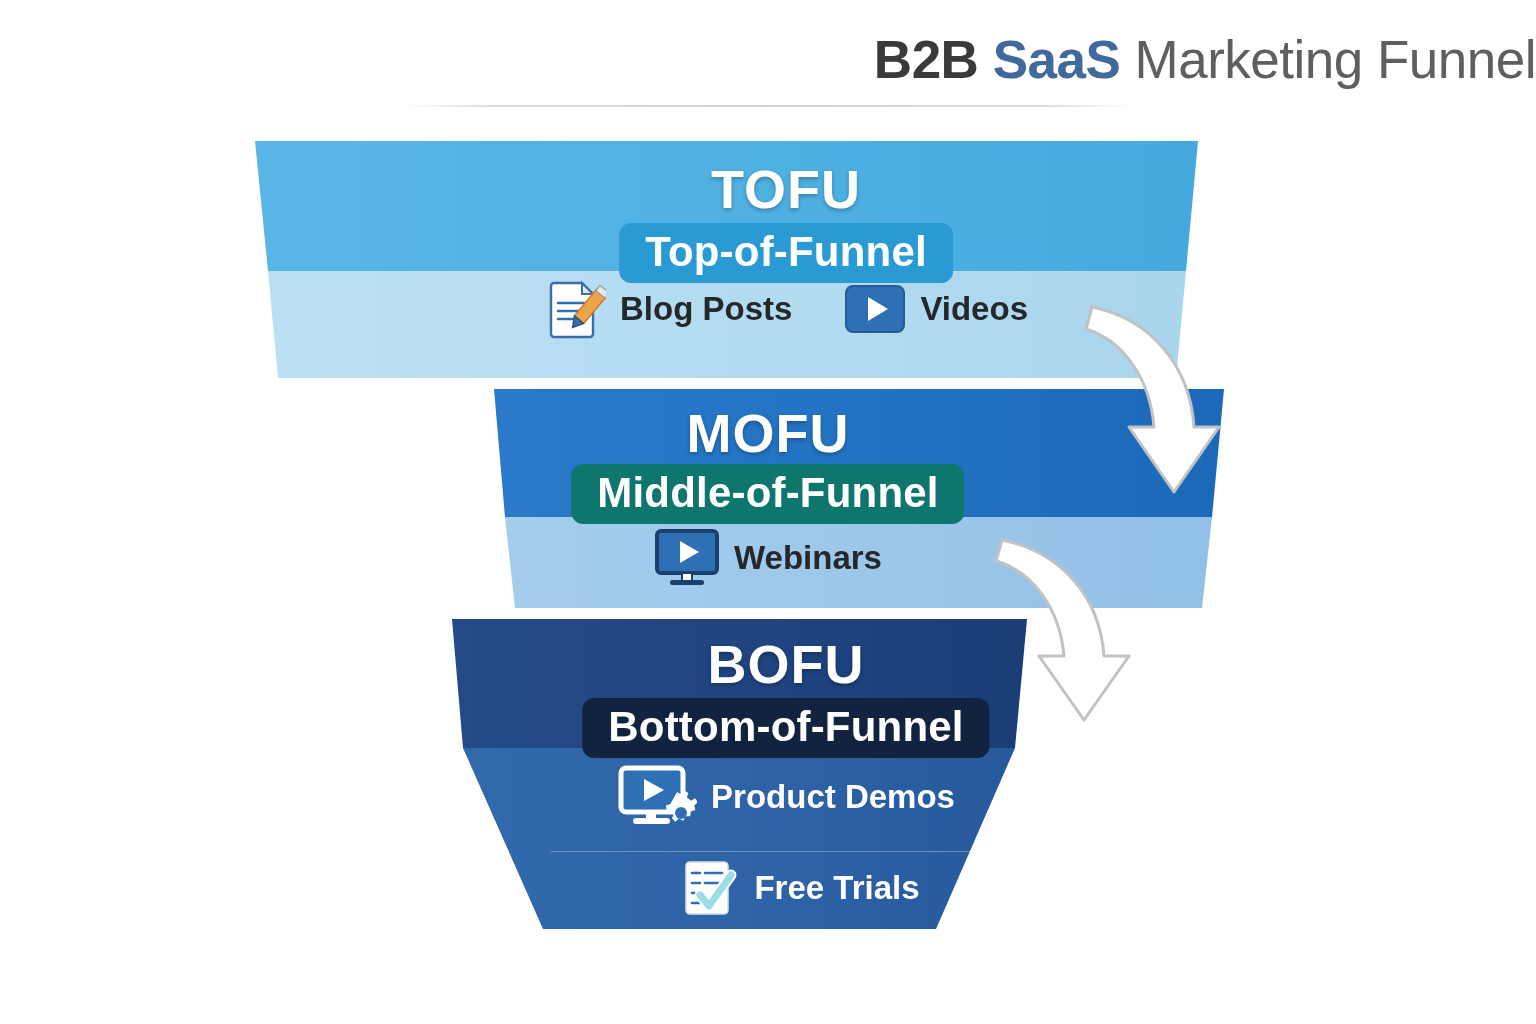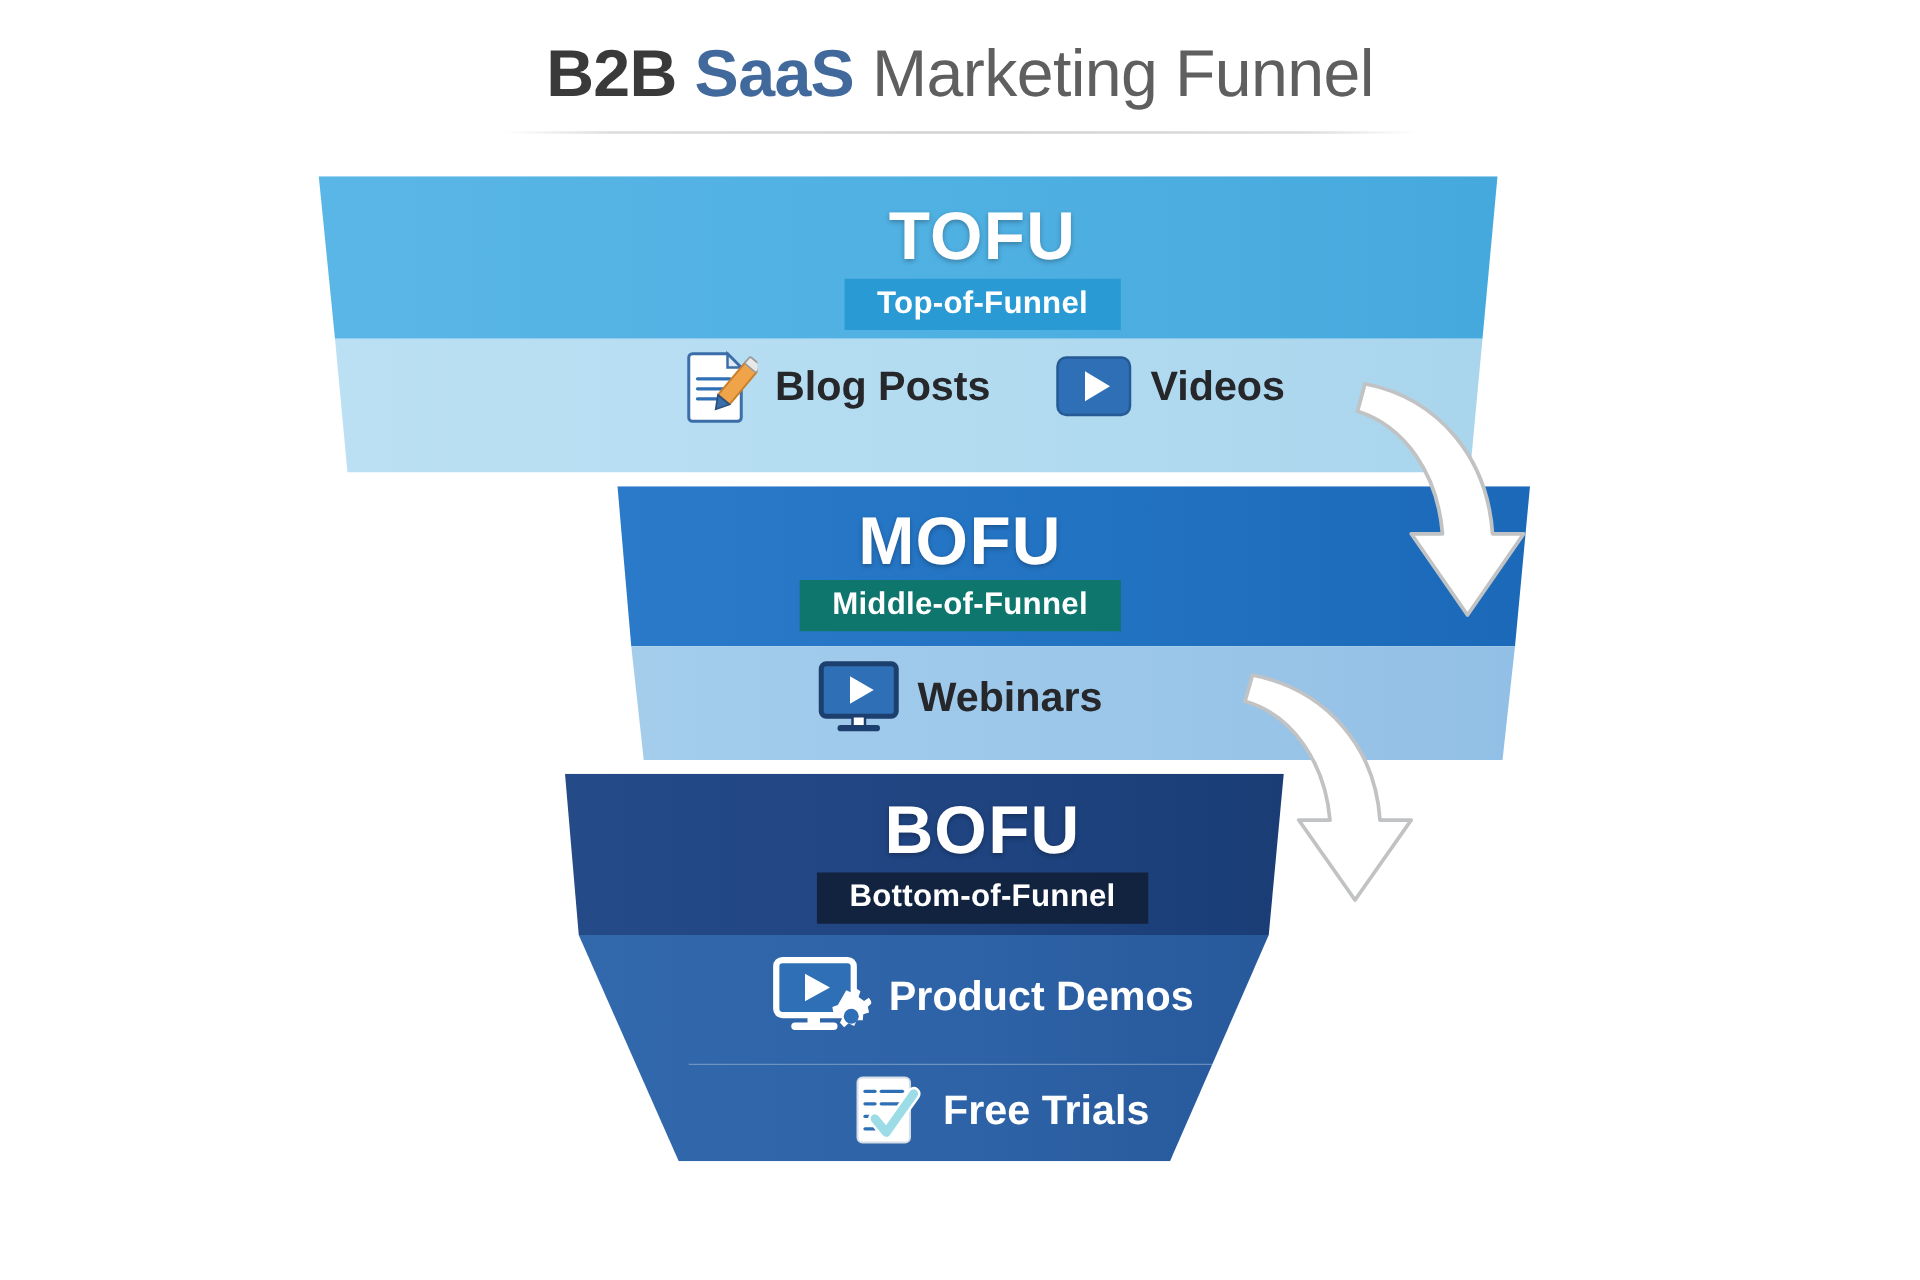--- a/index.html
+++ b/index.html
@@ -14,21 +14,21 @@
     font-family: "Liberation Sans", sans-serif;
     position: relative;
   }
 
   
   #title-block {
     position: absolute;
     left: 0;
     top: 30px;
     width: 1536px;
-    text-align: center;
+    text-align: right;
   }
   #page-title {
     font-size: 53px;
     font-weight: bold;
     letter-spacing: -0.5px;
     white-space: nowrap;
     line-height: 1.15;
   }
   #page-title .seg-dark   { color: #3a3a3a; }
   #page-title .seg-accent { color: #41699c; }
@@ -65,25 +65,26 @@
     color: #ffffff;
     font-weight: bold;
     text-shadow: 0 2px 4px rgba(0,0,0,0.28);
     letter-spacing: 1px;
   }
   .sub-badge {
     position: absolute;
     left: 50%;
     transform: translateX(-50%);
     color: #ffffff;
-    font-size: 25px;
+    font-size: 42px;
     font-weight: bold;
     padding: 5px 26px 7px 26px;
     white-space: nowrap;
     letter-spacing: 0.2px;
+    border-radius: 12px;
   }
 
   .items-row {
     position: absolute;
     left: 0;
     width: 100%;
     display: flex;
     justify-content: center;
     align-items: center;
   }

